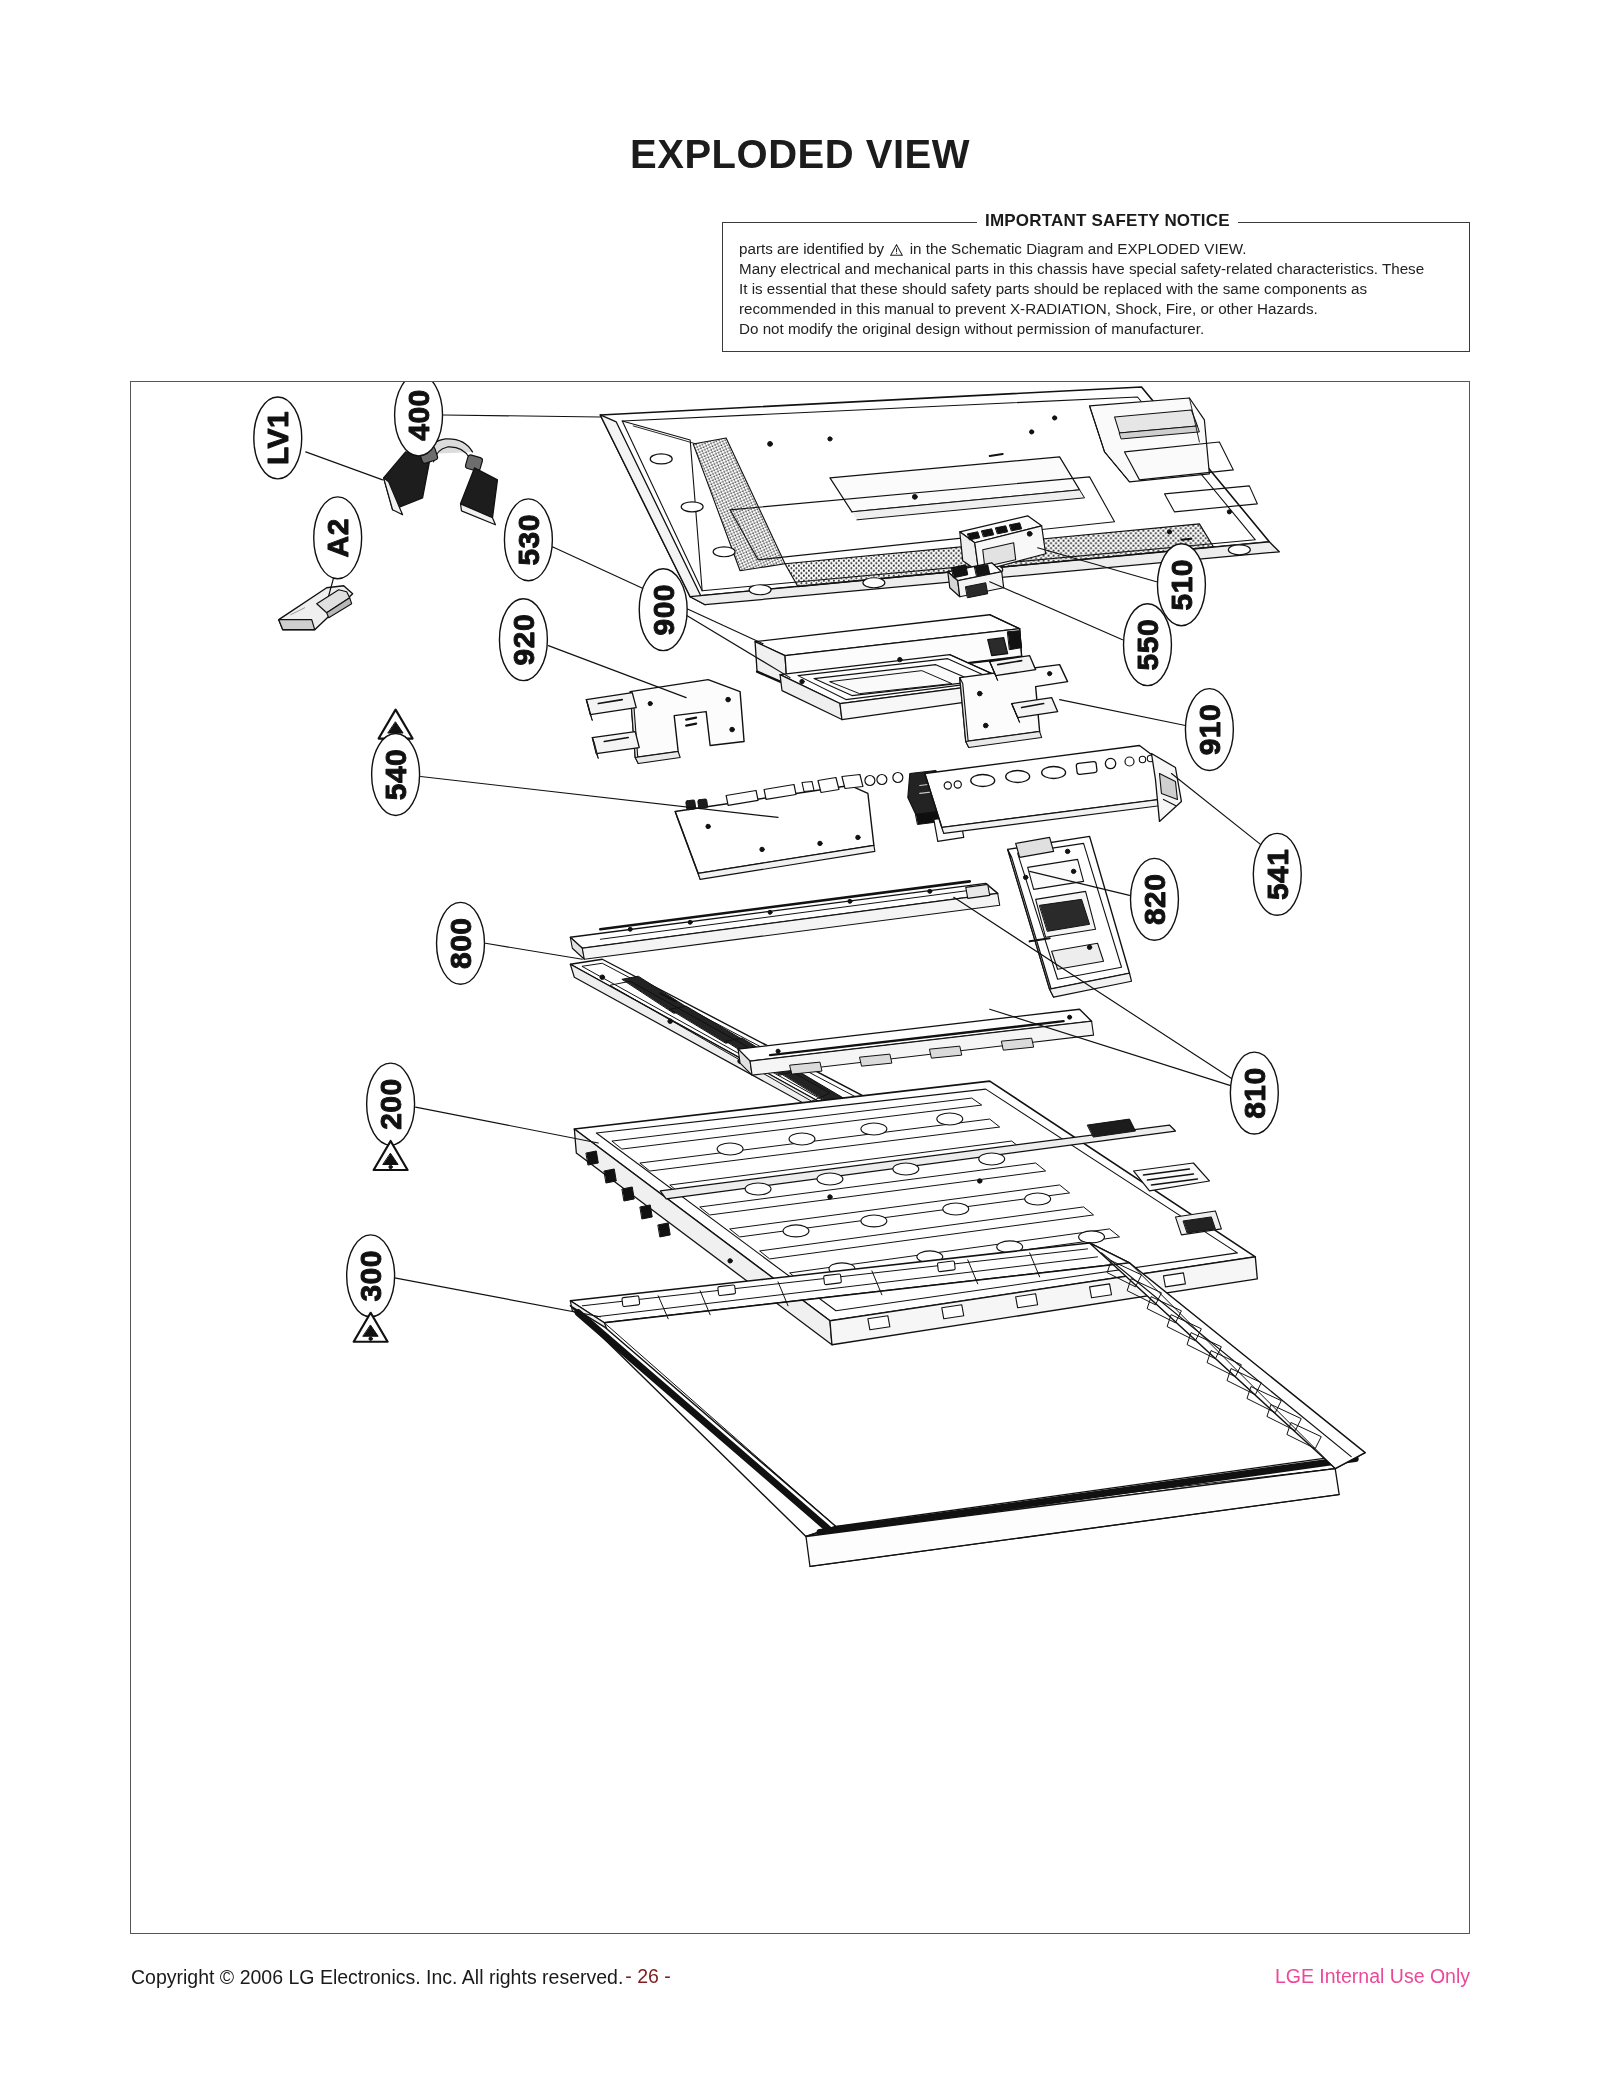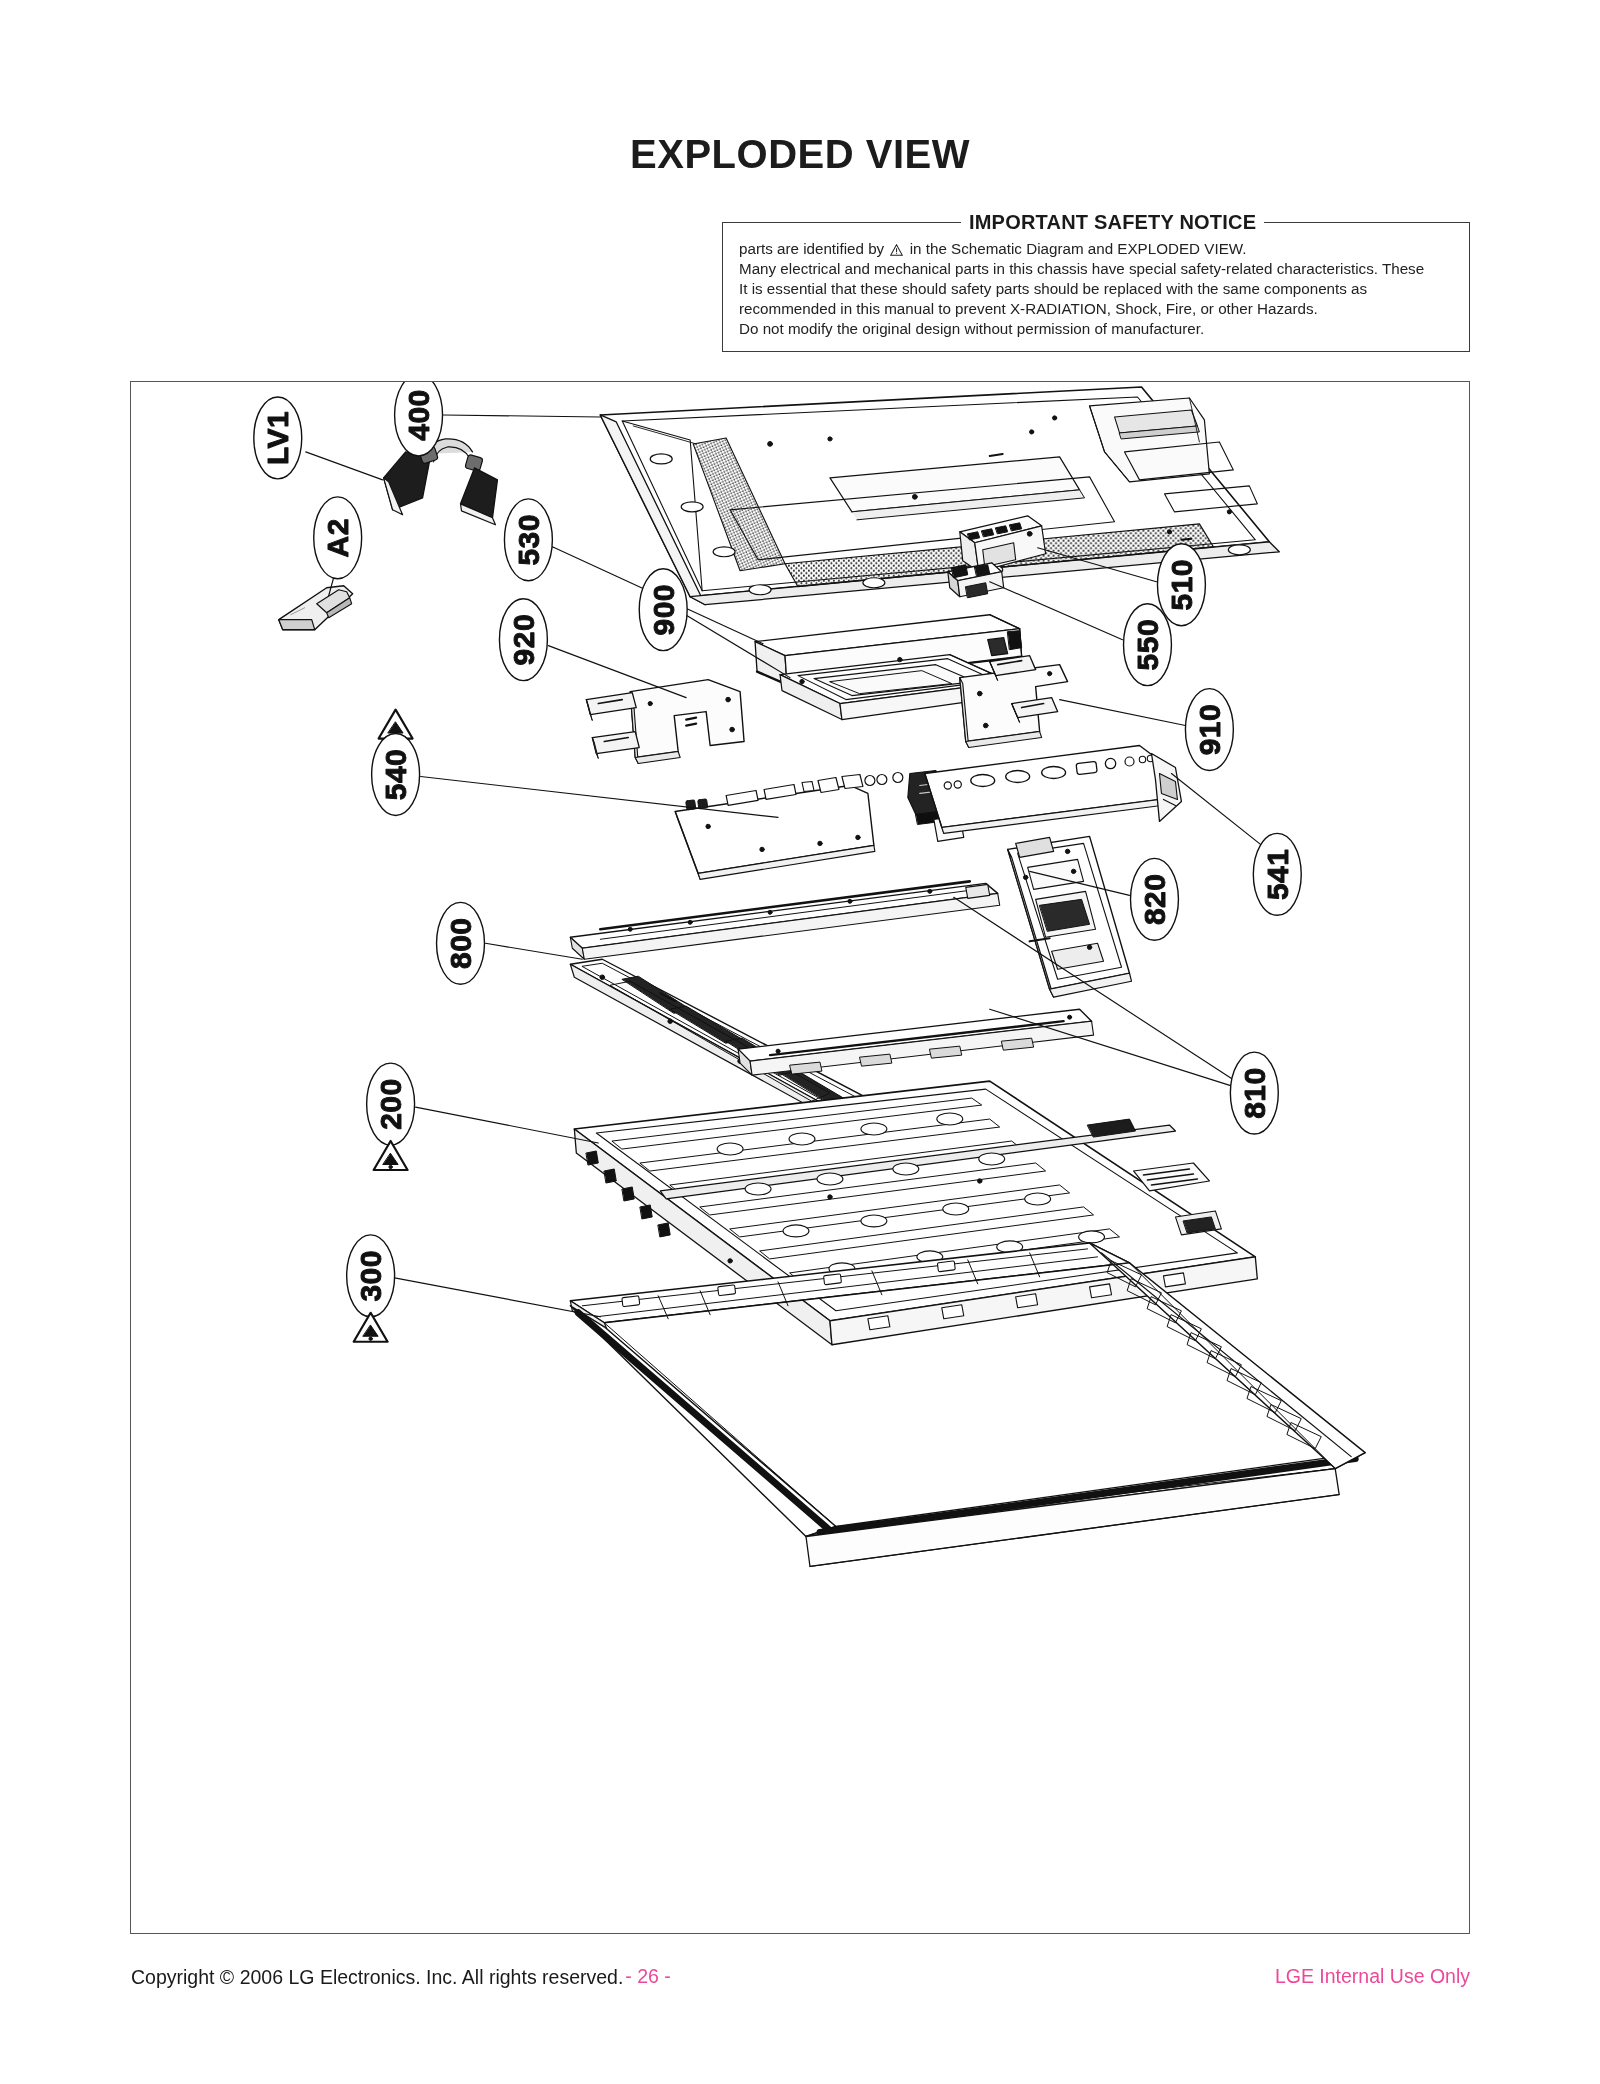--- a/index.html
+++ b/index.html
@@ -35,24 +35,24 @@
     left: 722px;
     top: 222px;
     width: 748px;
     border: 1.6px solid #3a3a3a;
     box-sizing: border-box;
     padding: 16px 16px 12px 16px;
   }
   #safety-legend {
     position: absolute;
     top: -12px;
-    left: 238px;
+    left: 254px;
     background: #ffffff;
     padding: 0 8px;
-    font-size: 20px;
+    font-size: 17px;
     font-weight: bold;
     letter-spacing: 0.2px;
     white-space: nowrap;
   }
   .safety-line {
     font-size: 15.2px;
     line-height: 1.32;
     text-align: justify;
     text-justify: inter-word;
     color: #222;
@@ -103,21 +103,21 @@
     color: #1a1a1a;
     white-space: nowrap;
   }
   #page-number {
     position: absolute;
     left: 0;
     top: 2px;
     width: 1296px;
     text-align: center;
     font-size: 19.5px;
-    color: #ec4899;
+    color: #7f1d1d;
   }
   #internal-use {
     position: absolute;
     right: 130px;
     top: 2px;
     font-size: 19.5px;
     color: #ec4899;
     white-space: nowrap;
   }
 

